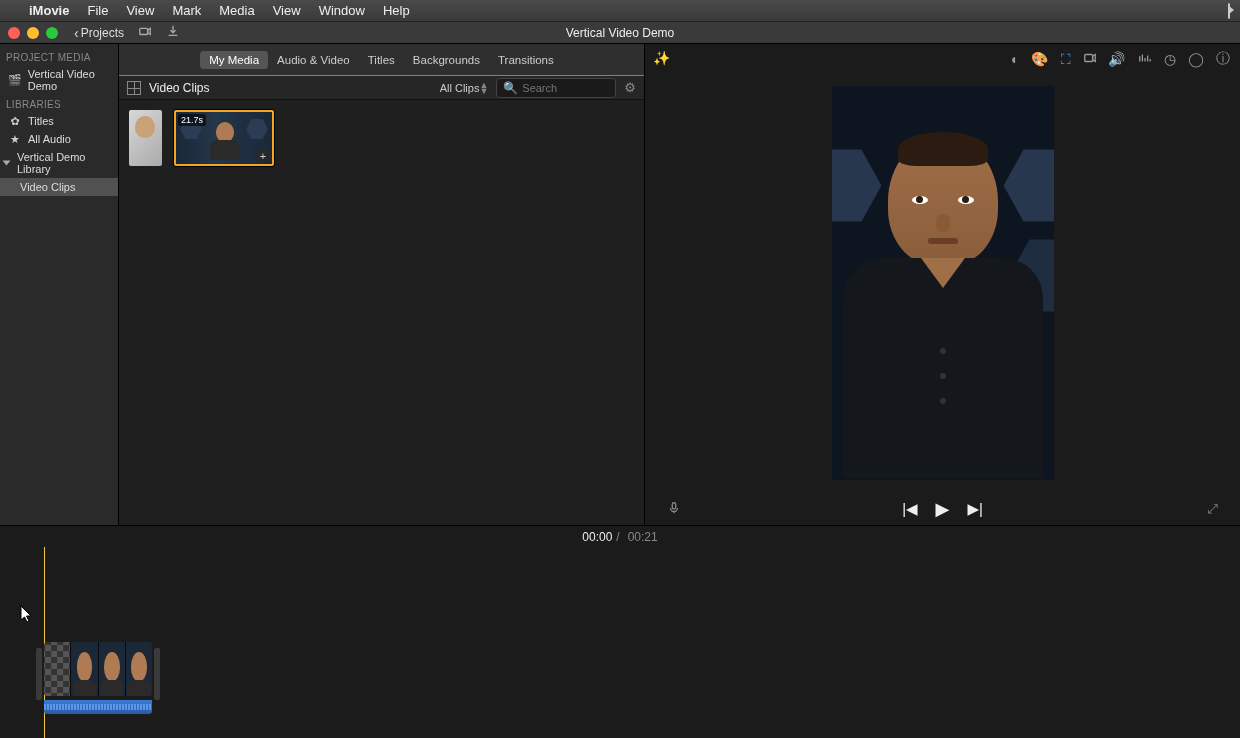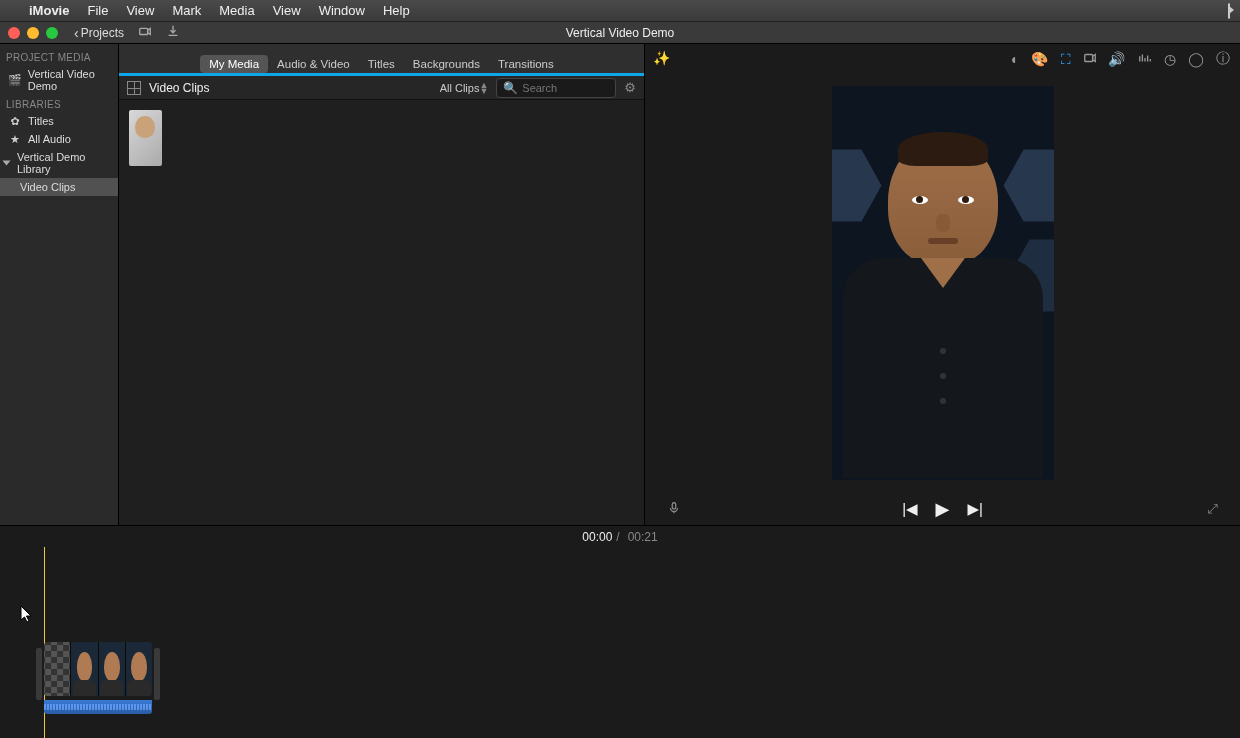--- a/index.html
+++ b/index.html
@@ -33,21 +33,21 @@
 .sidebar { width:119px; background:#2a2a2a; border-right:1px solid #000; padding-top:4px; font-size:11px; color:#aaa; }
 .sidebar .section { padding:4px 6px 2px; font-size:10px; font-weight:400; color:#888; letter-spacing:0.3px; }
 .sidebar .item { padding:3px 6px 3px 8px; display:flex; align-items:center; gap:6px; color:#ddd; }
 .sidebar .item.sel { background:#515151; }
 .sidebar .item .ic { width:14px; height:12px; display:flex; align-items:center; justify-content:center; font-size:11px; color:#ccc; }
 .sidebar .item.indent { padding-left:20px; }
 .sidebar .tri { display:inline-block; width:0; height:0; border-top:4px solid transparent; border-bottom:4px solid transparent; border-left:5px solid #aaa; margin-right:2px; transform:rotate(90deg); }
 
 
 .media-col { width:526px; background:#1f1f1f; display:flex; flex-direction:column; border-right:1px solid #000; }
-.media-tabs { height:32px; background:#2f2f2f; display:flex; align-items:flex-end; justify-content:center; gap:0; border-bottom:3px solid #0ea5e9; }
+.media-tabs { height:32px; background:#2f2f2f; display:flex; align-items:center; justify-content:center; gap:0; border-bottom:1px solid #0ea5e9; }
 .media-tabs .tab { padding:3px 9px; font-size:11.5px; color:#ccc; border-radius:4px; }
 .media-tabs .tab.active { background:#555; color:#fff; }
 .media-subbar { height:24px; display:flex; align-items:center; padding:0 8px; gap:8px; border-bottom:1px solid #111; background:#262626; }
 .media-subbar .grid-ic { width:14px; height:14px; border:1px solid #888; position:relative; }
 .media-subbar .grid-ic::before,.media-subbar .grid-ic::after { content:''; position:absolute; background:#888; }
 .media-subbar .grid-ic::before { left:50%; top:0; bottom:0; width:1px; }
 .media-subbar .grid-ic::after { top:50%; left:0; right:0; height:1px; }
 .media-subbar .title { font-size:12px; color:#eee; font-weight:500; }
 .media-subbar .flex { flex:1; }
 .media-subbar .filter { font-size:11px; color:#ccc; display:flex; align-items:center; gap:0; }
@@ -211,20 +211,32 @@
       <span class="search">
         <span class="mag">🔍</span>
         <input placeholder="Search" style="">
       </span>
       <span class="gear">⚙</span>
     </div>
     <div class="clip-area">
       <div class="clip bg">
         <div class="face"></div>
       </div>
+      <div class="clip main">
+        <div class="scene">
+          <div class="hex h1"></div>
+            <div class="hex h2"></div>
+          <div class="person">
+              <div class="head"></div>
+              <div class="body"></div>
+            </div>
+        </div>
+        <span class="dur">21.7s</span>
+        <span class="add">+</span>
+      </div>
     </div>
   </div>
 
   <div class="preview-col">
     <span class="wand">✨</span>
     <div class="preview-toolbar">
       <span class="pt">◐</span>
       <span class="pt">🎨</span>
       <span class="pt active">⛶</span>
       <span class="pt">

